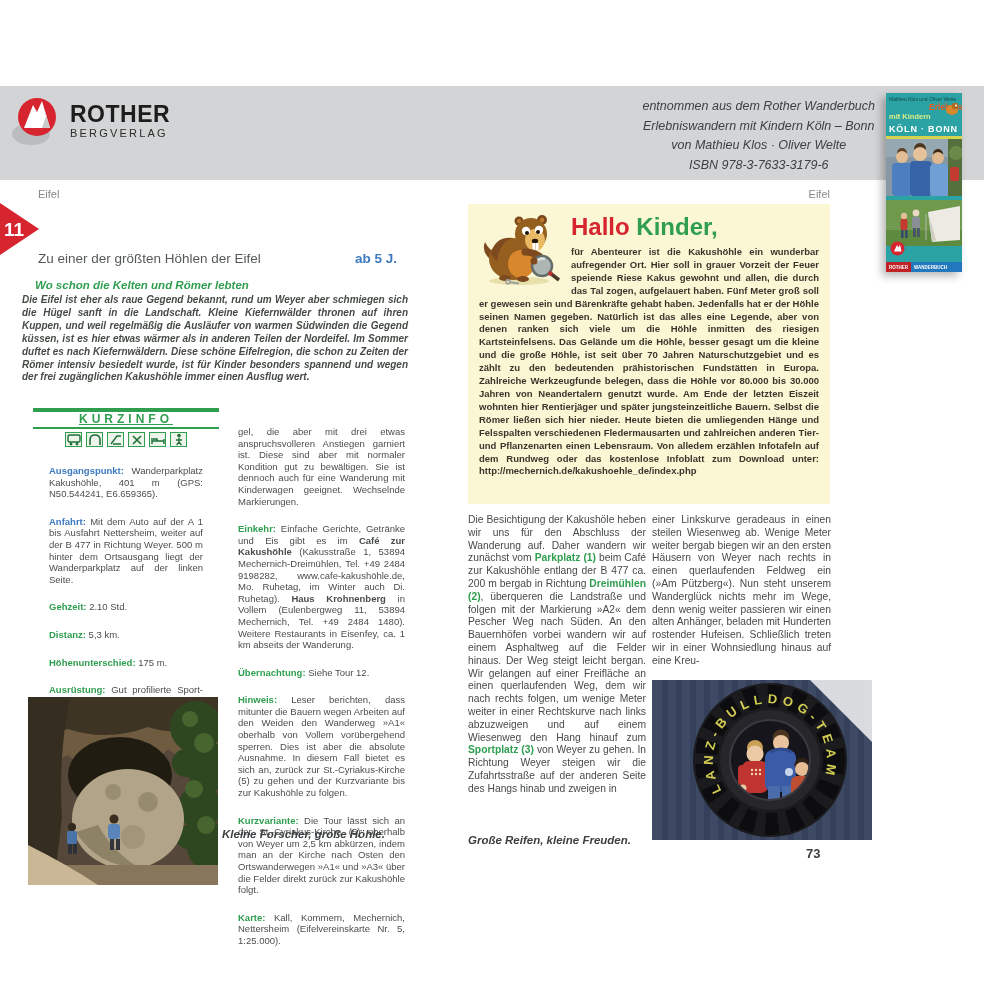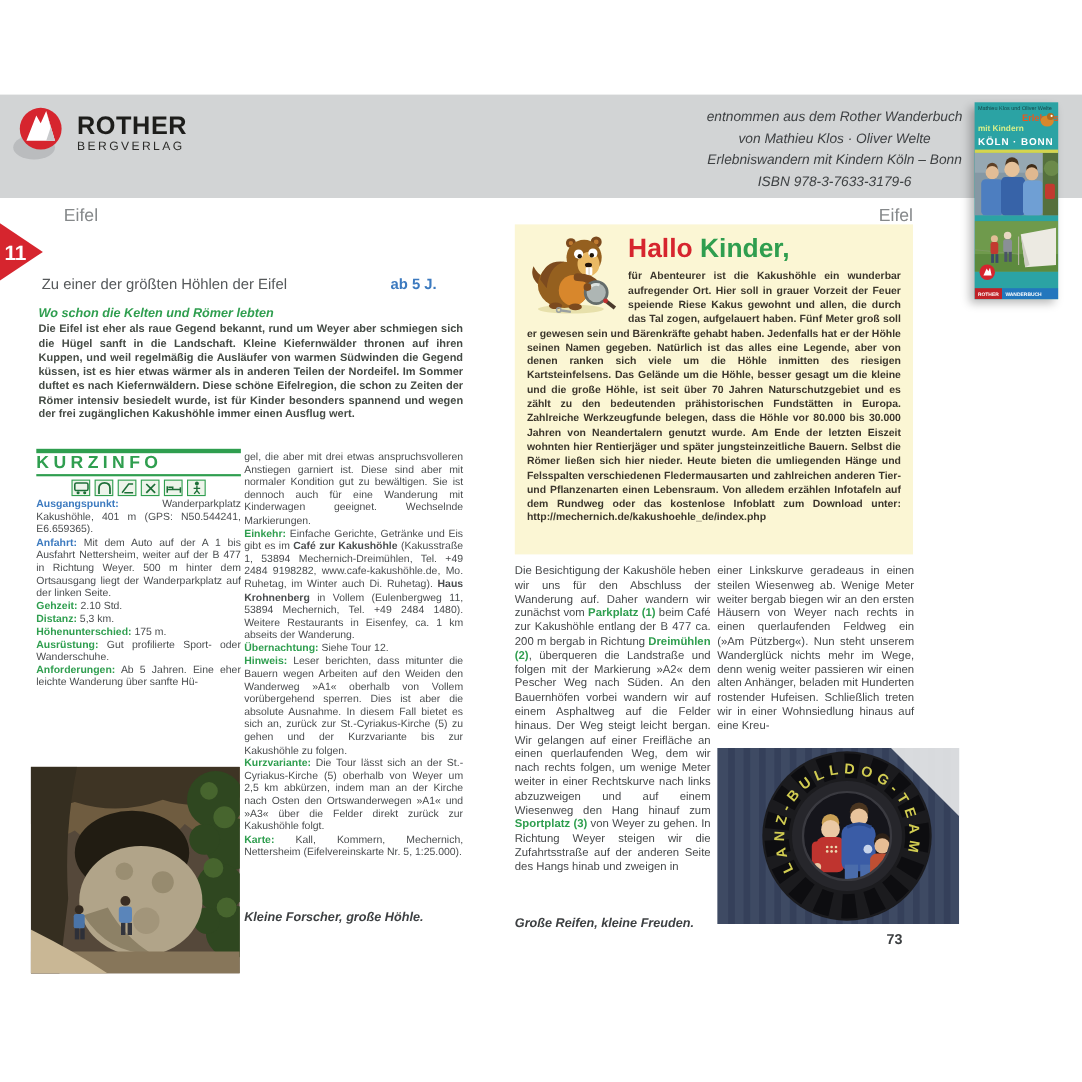--- a/index.html
+++ b/index.html
@@ -22,40 +22,40 @@
   .cv-accent{color:#e8581e;padding-left:40px;}.cv-rest{color:#fff;}
   .cv-sub{padding:0 3px;font-size:7.5px;font-weight:bold;color:#d8ef8a;line-height:9px;}
   .cv-region{padding:3px 3px 1px;font-size:9px;font-weight:bold;color:#fff;letter-spacing:.8px;}
   .cv-line{height:2.5px;background:#d6d44e;margin-top:1px;}
   .cv-marmot{position:absolute;right:2px;top:9px;}
   .cv-bar{position:absolute;bottom:0;left:0;right:0;height:10px;display:flex;}
   .cv-bar-red{background:#c02127;color:#fff;font-size:4.5px;font-weight:bold;display:flex;align-items:center;padding:0 3px;}
   .cv-bar-blue{background:#2277bd;color:#fff;font-size:4.5px;font-weight:bold;display:flex;align-items:center;padding:0 3px;flex:1;}
   .cv-logo{position:absolute;left:4px;bottom:12px;}
   
-  .running-head{font-size:16px;color:#85888a;margin-left:20px;}
+  .running-head{font-size:11px;color:#85888a;}
   .rh-left{left:38px;top:188px;}
   .rh-right{right:154px;top:188px;}
   .badge{left:0;top:202px;}
   .page-title{left:38px;top:209px;font-size:24px;font-weight:bold;color:#2f9e4f;}
   .subtitle-row{left:38px;top:251px;width:359px;display:flex;justify-content:space-between;
                 font-size:13.5px;color:#55585a;}
   .age{color:#3c7abf;font-weight:bold;}
   .intro-heading{left:35px;top:279px;font-size:11.5px;font-weight:bold;font-style:italic;color:#2f9e4f;}
-  .intro{left:35px;top:294px;width:386px;font-size:10px;font-weight:bold;
+  .intro{left:22px;top:294px;width:386px;font-size:10px;font-weight:bold;font-style:italic;
          line-height:12.9px;text-align:justify;color:#454b45;}
   .kurzinfo{left:33px;top:408px;width:186px;}
   .ki-rule{height:3.5px;background:#2f9e4f;}
   .ki-rule2{height:2.5px;background:#2f9e4f;}
-  .ki-title{text-align:left;font-size:16px;font-weight:bold;letter-spacing:4px;color:#2f9e4f;padding-bottom:1px;}
+  .ki-title{text-align:center;font-size:12px;font-weight:bold;letter-spacing:4px;color:#2f9e4f;padding-bottom:1px;text-decoration:underline;}
   .ki-icons{display:flex;justify-content:center;gap:4px;padding:3px 0 2px;}
   .ki-icon{width:17px;height:15px;border:1.5px solid #2f9e4f;background:#edf4ea;
            display:flex;align-items:center;justify-content:center;box-sizing:border-box;}
   .small-text{font-size:9.5px;line-height:11.6px;text-align:justify;color:#4a4d4f;}
-  .small-text p{margin:0;}
+  .small-text p{margin:16px;}
   .lbl{font-weight:bold;}
   .lbl-blue{color:#3c7abf;}
   .lbl-green{color:#2f9e4f;}
   .lbl-dark{color:#3a3d3f;}
   .b{font-weight:bold;}
   .leftcol2{left:222px;top:410px;width:199px;}
   .photo-cave{left:28px;top:697px;width:190px;height:188px;}
   .caption{font-size:11.5px;font-style:italic;font-weight:bold;color:#3d4042;}
   .cap1{left:222px;top:828px;}
   
@@ -90,22 +90,22 @@
       <polygon points="32,9 36,24 32,36 40,36" fill="#c8cacc"></polygon>
     </svg>
     <div class="logo-text">
       <div class="logo-brand">ROTHER</div>
       <div class="logo-sub">BERGVERLAG</div>
     </div>
   </div>
 
   <div class="abs attribution">
     <div>entnommen aus dem Rother Wanderbuch</div>
+    <div>Erlebniswandern mit Kindern Köln – Bonn</div>
     <div>von Mathieu Klos · Oliver Welte</div>
-    <div>Erlebniswandern mit Kindern Köln – Bonn</div>
     <div>ISBN 978-3-7633-3179-6</div>
   </div>
 
   <div class="abs book-cover">
     <div class="cv-authors">Mathieu Klos und Oliver Welte</div>
     <div class="cv-title"><span class="cv-accent">Erlebnis</span><span class="cv-rest">Wandern</span></div>
     <div class="cv-sub">mit Kindern</div>
     <div class="cv-region">KÖLN · BONN</div>
     <div class="cv-line"></div>
     <svg width="76" height="57" viewBox="0 0 76 57">

